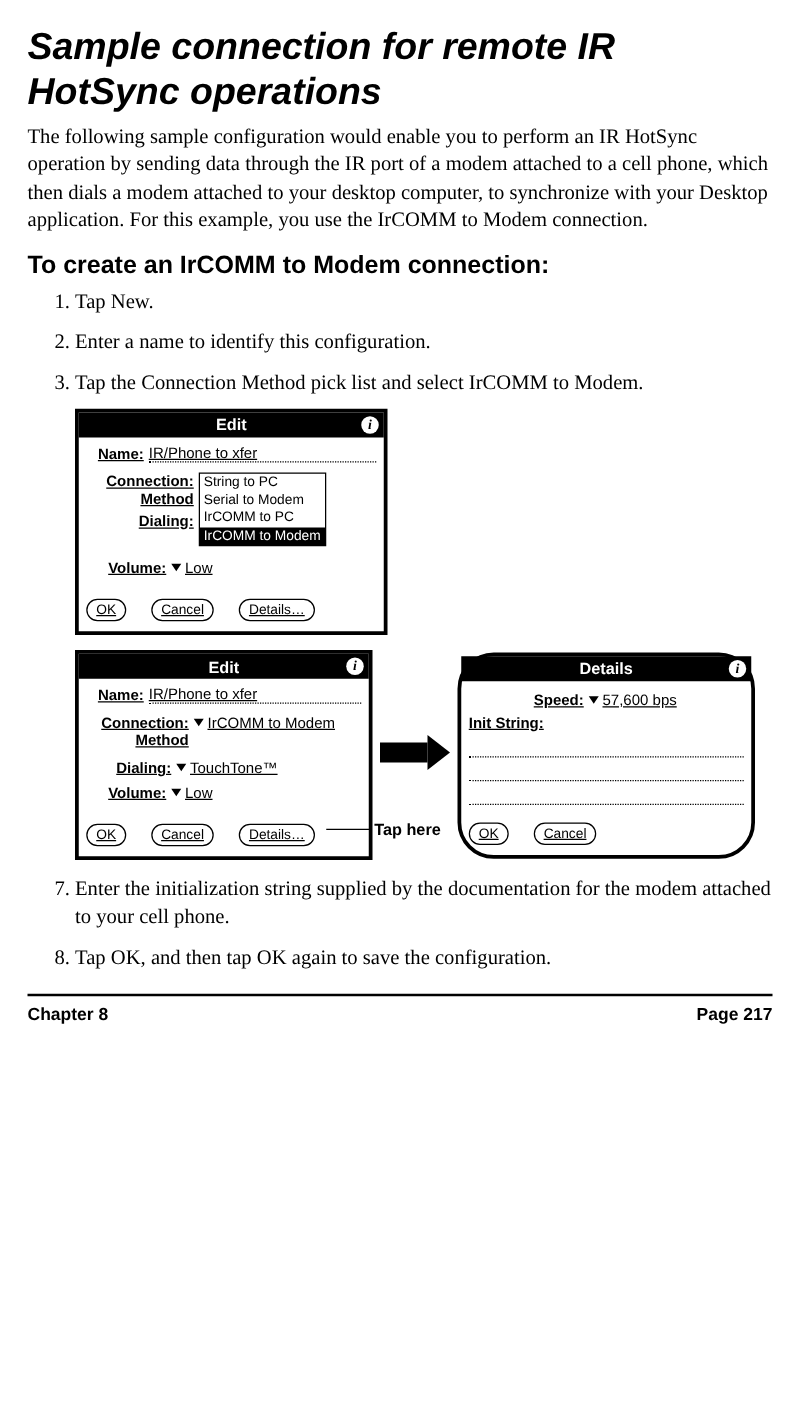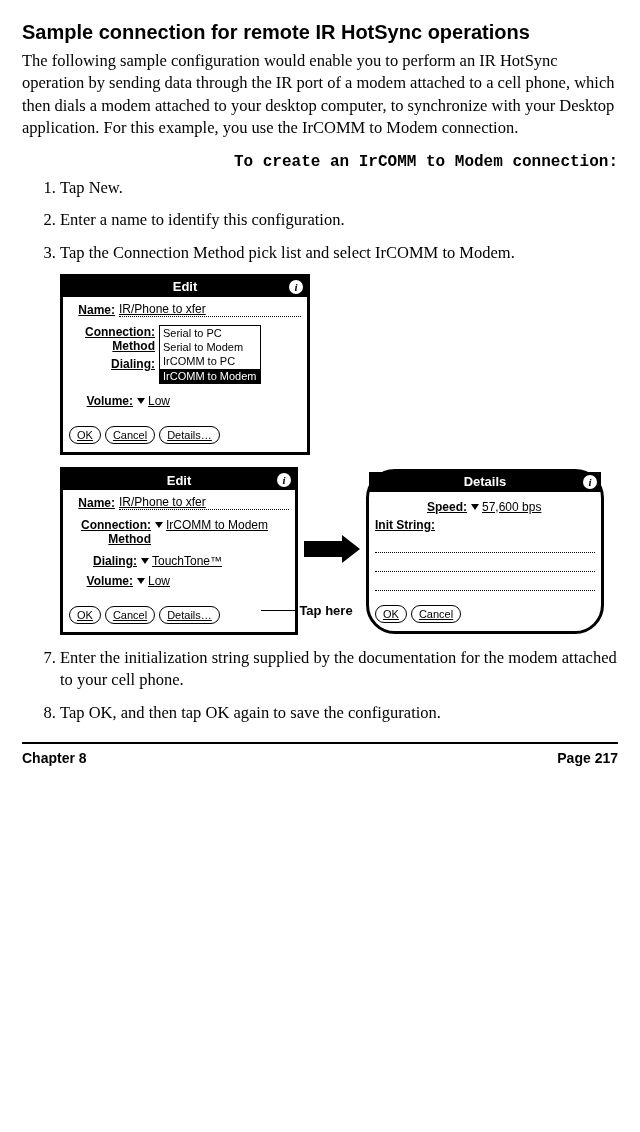--- a/index.html
+++ b/index.html
@@ -9,35 +9,35 @@
       width: 640px;
       background: #fff;
       color: #000;
     }
     .page {
       padding: 20px 22px 0 22px;
     }
     h1 {
       font-family: Arial, Helvetica, sans-serif;
       font-weight: bold;
-      font-size: 20px;
+      font-size: 30px;
       line-height: 1.2;
       margin: 0 0 6px 0;
+      font-style: italic;
     }
     .intro {
       font-size: 16.5px;
       line-height: 1.35;
       margin: 0 0 14px 0;
     }
     h2 {
-      font-family: Liberation Mono, monospace;
-      font-weight: bold;
-      font-size: 16px;
+      font-family: Liberation Sans, sans-serif;
+      font-weight: bold;
+      font-size: 20px;
       margin: 0 0 6px 0;
-      text-align: right;
     }
     ol {
       margin: 0 0 0 0;
       padding: 0 0 0 38px;
       font-size: 16.5px;
       line-height: 1.35;
     }
     ol li {
       margin-bottom: 10px;
       padding-left: 0;
@@ -132,21 +132,21 @@
     }
     .dropdown-box div {
       padding: 0 3px;
     }
     .dropdown-box .selected {
       background: #000;
       color: #fff;
     }
     .palm-buttons {
       display: flex;
-      gap: 4px;
+      gap: 20px;
       margin-top: 18px;
       font-size: 11px;
     }
     .palm-btn {
       border: 1px solid #000;
       border-radius: 9px;
       padding: 0 7px;
       height: 16px;
       display: flex;
       align-items: center;
@@ -230,21 +230,21 @@
           <span class="palm-val dotted-line">IR/Phone to xfer</span>
         </div>
         <div class="palm-row" style="margin-top:8px;">
           <div style="width:86px;text-align:right;">
             <div class="palm-label" style="width:auto;">Connection:</div>
             <div class="palm-label" style="width:auto;">Method</div>
             <div class="palm-label" style="width:auto;margin-top:4px;">Dialing:</div>
           </div>
           <div class="palm-val">
             <div class="dropdown-box">
-              <div>Serial to PC</div>
+              <div>String to PC</div>
               <div>Serial to Modem</div>
               <div>IrCOMM to PC</div>
               <div class="selected">IrCOMM to Modem</div>
             </div>
           </div>
         </div>
         <div class="palm-row" style="margin-top:10px;">
           <span class="palm-label" style="width:64px;">Volume:</span>
           <span class="palm-val"><span class="pick-arrow"></span><span>Low</span></span>
         </div>

